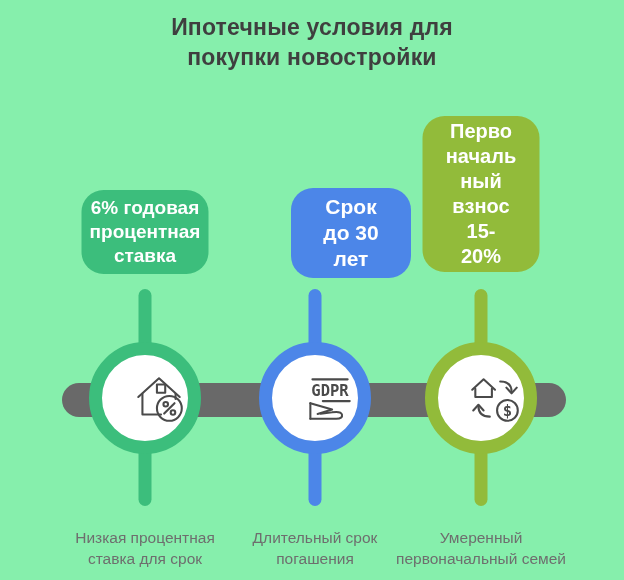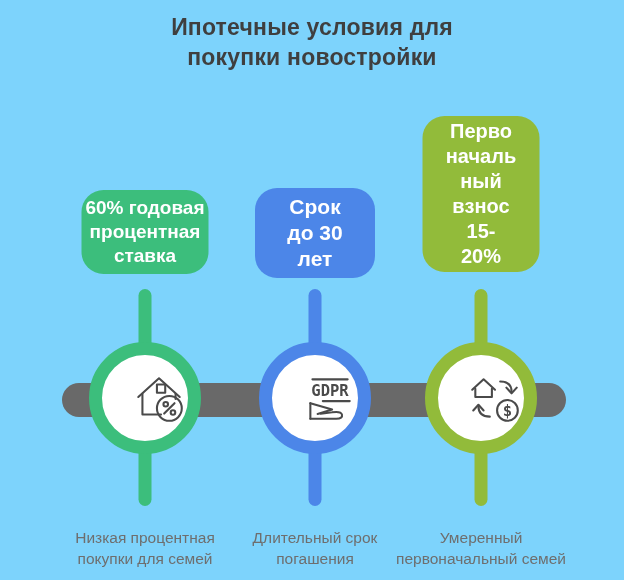--- a/index.html
+++ b/index.html
@@ -1,20 +1,20 @@
 <!DOCTYPE html>
 <html><head>
 <meta charset="utf-8">
 <style>
   html,body { margin:0; padding:0; background:#ffffff; }
   * { box-sizing:border-box; }
   .canvas {
     position:relative;
     width:624px; height:580px;
-    background:#7dd3fc;
+    background:#86efac;
     overflow:hidden;
     font-family:"Liberation Sans", sans-serif;
   }
   .title {
     position:absolute;
     top:12px; left:0; width:624px;
     margin:0;
     text-align:center;
     font-size:23px;
     font-weight:bold;
@@ -98,43 +98,43 @@
 <body>
 
 <div class="canvas">
 
   <h1 class="title" style="color: rgb(63, 63, 63);">Ипотечные условия для
 покупки новостройки</h1>
 
   <div class="timeline-bar" style="background: rgb(105, 105, 105);"></div>
 
   <section class="col col-1">
-    <div class="badge" style="background: rgb(60, 190, 124); color: rgb(255, 255, 255);">60% годовая
+    <div class="badge" style="background: rgb(60, 190, 124); color: rgb(255, 255, 255);">6% годовая
 процентная
 ставка</div>
     <div class="stem stem-top" style="background: rgb(60, 190, 124);"></div>
     <div class="stem stem-bottom" style="background: rgb(60, 190, 124);"></div>
     <div class="node" style="border-color: rgb(60, 190, 124);">
       <svg width="58" height="58" viewBox="0 0 56 56">
         <path class="icon-stroke" d="M8 27 L28 9 L48 27"></path>
         <path class="icon-stroke" d="M12 24 V44 H30"></path>
         <path class="icon-stroke" d="M44 24 V29"></path>
         <rect class="icon-stroke" x="26" y="15" width="8" height="8"></rect>
         <circle class="icon-stroke" cx="38" cy="38" r="12"></circle>
         <path class="icon-stroke" d="M33 43 L43 33"></path>
         <circle class="icon-stroke" cx="34.5" cy="34" r="2.2"></circle>
         <circle class="icon-stroke" cx="41.5" cy="42" r="2.2"></circle>
       </svg>
     </div>
     <p class="caption" style="color: rgb(110, 110, 110);">Низкая процентная
-покупки для семей</p>
+ставка для срок</p>
   </section>
 
   <section class="col col-2">
-    <div class="badge" style="background: rgb(76, 134, 232); color: rgb(255, 255, 255);">Срок
+    <div class="badge" style="background: rgb(76, 134, 232); color: rgb(255, 255, 255); margin-left: 36px;">Срок
 до 30
 лет</div>
     <div class="stem stem-top" style="background: rgb(76, 134, 232);"></div>
     <div class="stem stem-bottom" style="background: rgb(76, 134, 232);"></div>
     <div class="node" style="border-color: rgb(76, 134, 232);">
       <svg width="58" height="58" viewBox="0 0 56 56">
         <path class="icon-stroke" d="M12 10 H46"></path>
         <text class="icon-text" x="29" y="26" font-size="15" text-anchor="middle">GDPR</text>
         <path class="icon-stroke" d="M22 31 H48"></path>
         <path class="icon-stroke" d="M10 33 V48"></path>

